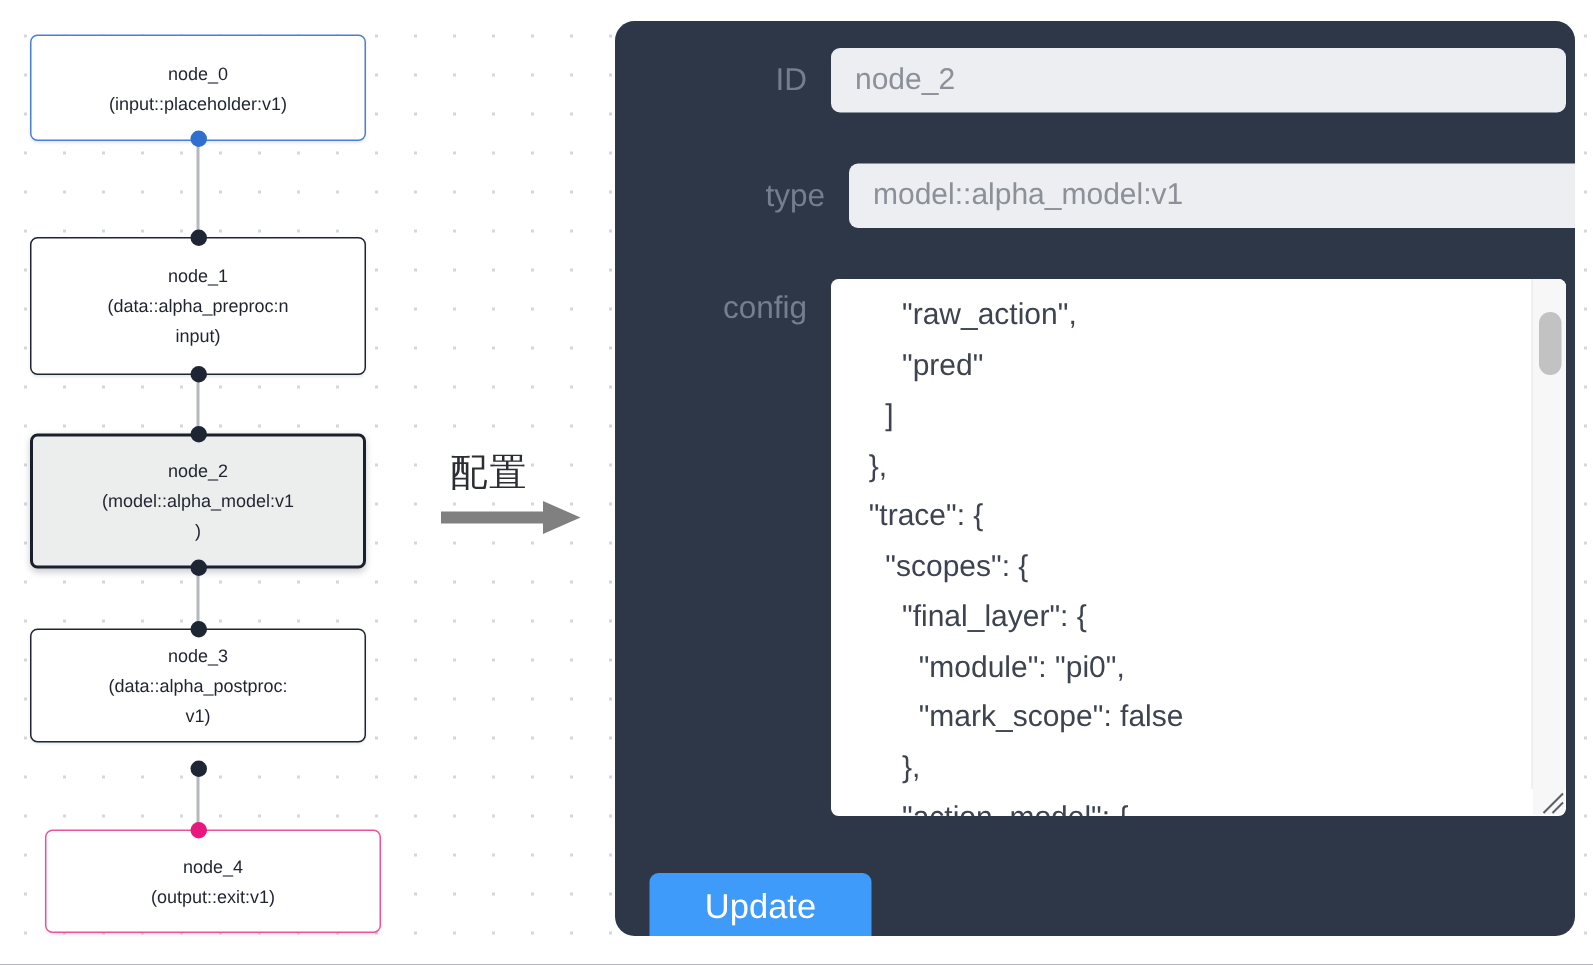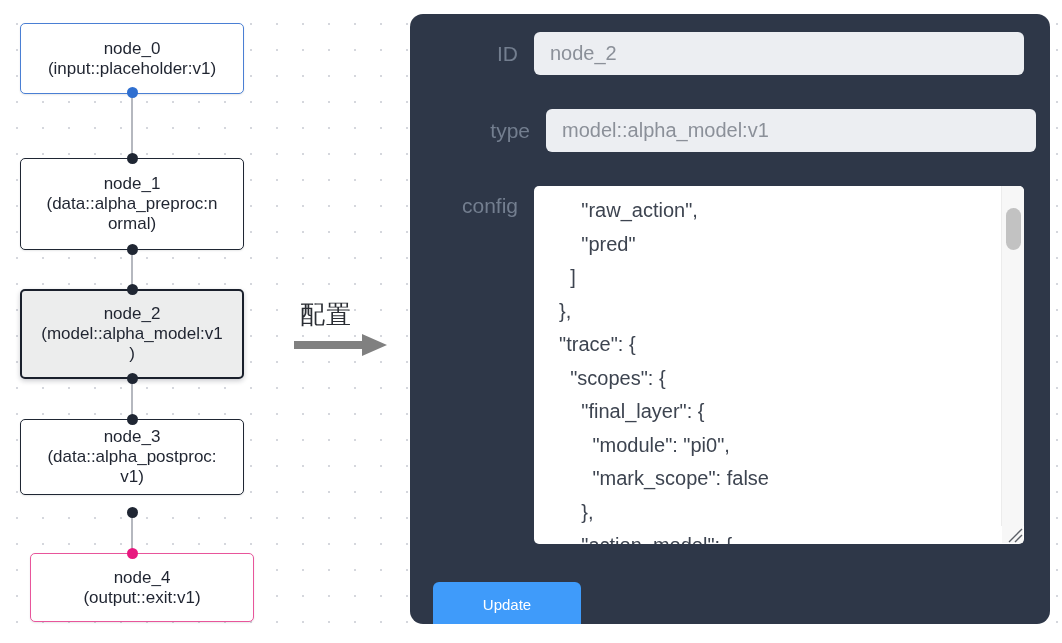--- a/index.html
+++ b/index.html
@@ -33,21 +33,21 @@
     box-sizing: border-box;
     width: 224px;
     background: #ffffff;
     border: 1.6px solid #1f2633;
     border-radius: 5px;
     display: flex;
     align-items: center;
     justify-content: center;
     text-align: center;
     color: #1f2430;
-    font-size: 17px;
+    font-size: 12px;
     line-height: 20px;
     padding: 4px 10px;
     box-shadow: 0 1px 2px rgba(20,25,40,0.10);
   }
   .node .label { white-space: pre-line; display: block; }
 
   .node.input    { border-color: #4a7fd4; }
   .node.selected { background: #eceded; border-color: #1a202c; border-width: 2.2px;
                    box-shadow: 0 2px 5px rgba(20,25,40,0.22); }
   .node.output   { border-color: #e8559b; }
@@ -127,20 +127,21 @@
     align-items: center;
   }
   .field-label {
     width: 124px;
     text-align: right;
     padding-right: 16px;
     box-sizing: border-box;
     color: #737e8f;
     font-size: 21px;
     font-family: "Liberation Sans", sans-serif;
+    margin-left: 20px;
   }
   .field-label.top { align-self: flex-start; padding-top: 8px; }
 
   .text-input {
     box-sizing: border-box;
     width: 490px;
     height: 43px;
     background: #eceef2;
     border: none;
     border-radius: 6px;
@@ -206,21 +207,21 @@
   #config-resize svg { display: block; }
 
   #update-button {
     position: absolute;
     left: 23px; top: 568px;
     width: 148px; height: 45px;
     background: #3f9bfa;
     border: none;
     border-radius: 6px 6px 0 0;
     color: #ffffff;
-    font-size: 15px;
+    font-size: 23px;
     font-family: "Liberation Sans", sans-serif;
     text-align: center;
     line-height: 45px;
     cursor: pointer;
     padding: 0;
   }
 </style>
 </head>
 <body>
 
@@ -240,21 +241,21 @@
   <div class="handle" id="h-6"></div>
   <div class="handle pink" id="h-7"></div>
 
   <div class="node input" id="node-0">
     <span class="label">node_0
 (input::placeholder:v1)</span>
   </div>
   <div class="node" id="node-1">
     <span class="label">node_1
 (data::alpha_preproc:n
-ormal)</span>
+input)</span>
   </div>
   <div class="node selected" id="node-2">
     <span class="label">node_2
 (model::alpha_model:v1
 )</span>
   </div>
   <div class="node" id="node-3">
     <span class="label">node_3
 (data::alpha_postproc:
 v1)</span>

